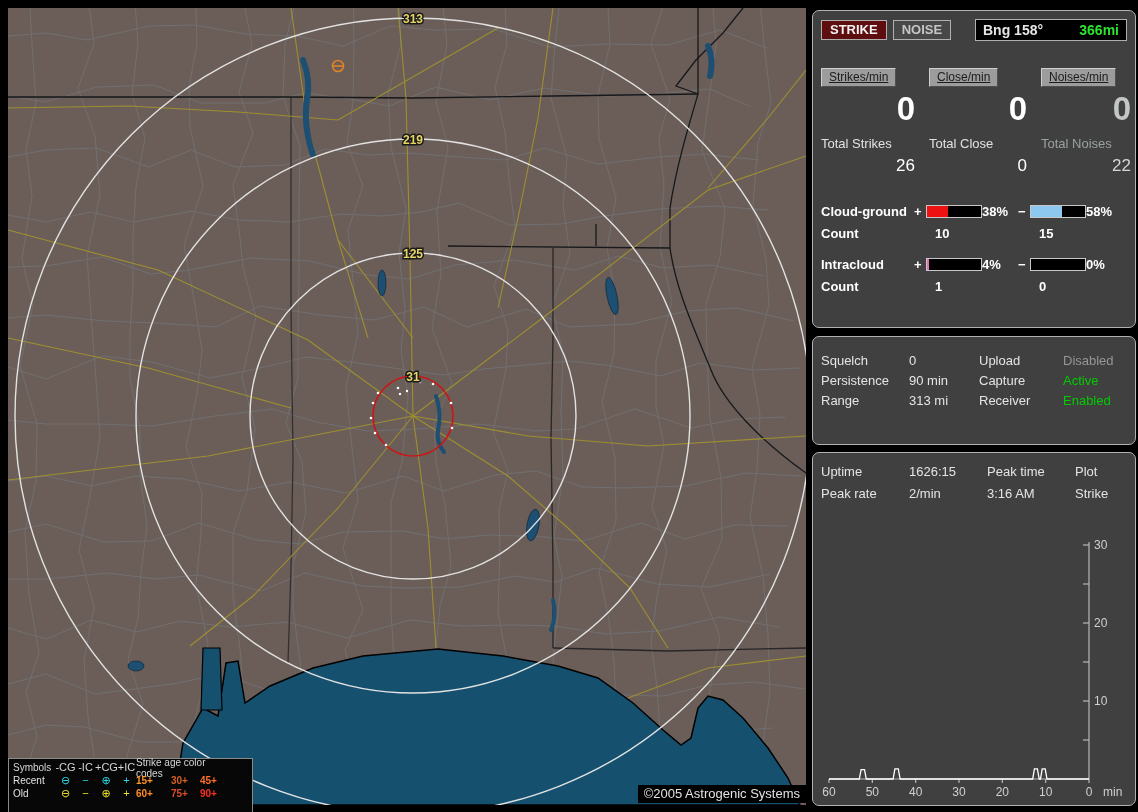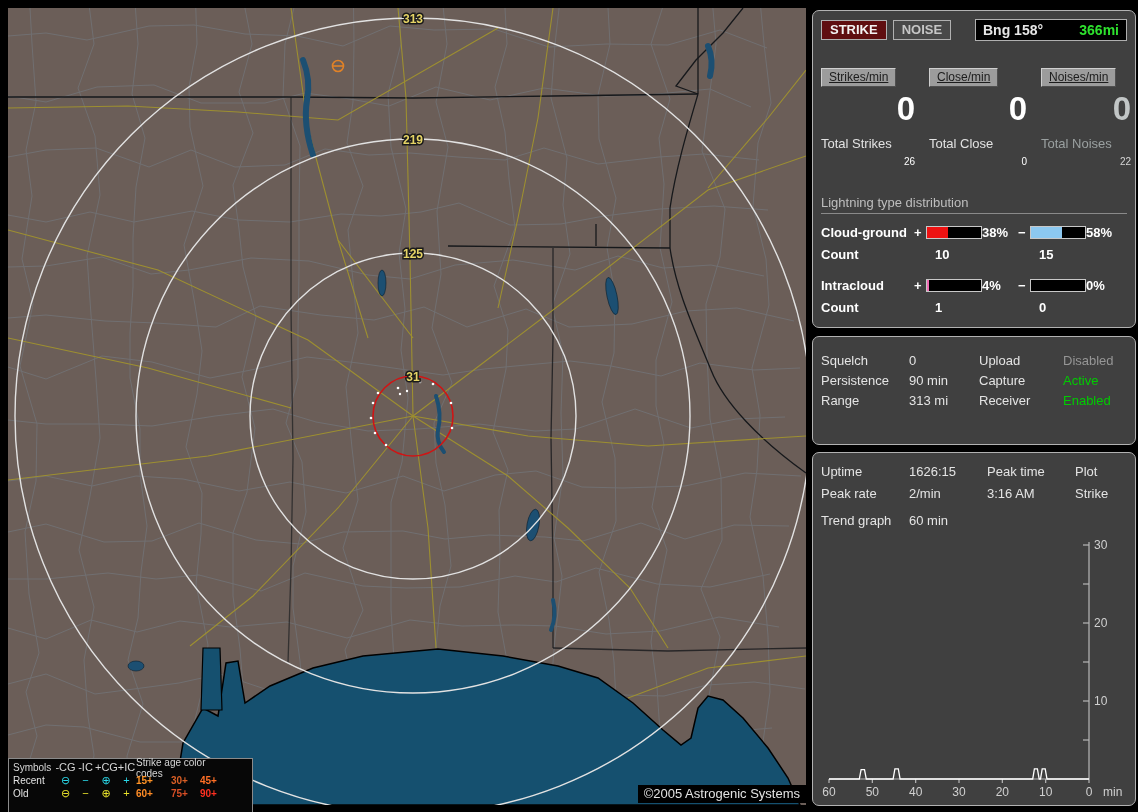--- a/index.html
+++ b/index.html
@@ -33,21 +33,21 @@
           display:flex;align-items:center;justify-content:space-between;padding:0 7px;
           font-size:14px;font-weight:bold;}
   .bng-val{color:#2ee22e;}
   .counters{display:grid;grid-template-columns:100px 104px 96px;column-gap:8px;margin-top:26px;}
   .badge{display:inline-block;background:#9c9c9c;color:#1c1c1c;font-size:12px;
          padding:1px 7px 2px 7px;border:1px solid #cfcfcf;border-right-color:#4f4f4f;
          border-bottom-color:#4f4f4f;text-decoration:underline;}
   .bigval{font-size:33px;font-weight:bold;text-align:right;line-height:1;margin-top:5px;
           padding-right:6px;color:#fff;}
   .totlabel{font-size:13px;margin-top:11px;color:#e2e2e2;}
-  .totval{font-size:10px;text-align:right;padding-right:6px;margin-top:5px;color:#fff;}
+  .totval{font-size:17px;text-align:right;padding-right:6px;margin-top:5px;color:#fff;}
   .col-noise .bigval{color:#c2c6c6;}
   .col-noise .totlabel{color:#9aa0a0;}
   .col-noise .totval{color:#d6d6d6;}
   .dist{margin-top:28px;}
   .dist-title{font-size:13px;color:#bebebe;padding-bottom:3px;border-bottom:1px solid #8a8a8a;}
   .dist-row{display:grid;grid-template-columns:93px 12px 56px 36px 12px 56px 38px;
             align-items:center;margin-top:11px;font-size:13px;font-weight:bold;color:#fff;}
   .bar{height:11px;border:1px solid #c8c8c8;background:#000;position:relative;}
   .bar > div{position:absolute;left:0;top:0;bottom:0;}
   .cnt-row{margin-top:7px;font-weight:bold;}
@@ -236,21 +236,20 @@
     </div>
     <div class="col-noise">
       <span class="badge">Noises/min</span>
       <div class="bigval">0</div>
       <div class="totlabel">Total Noises</div>
       <div class="totval">22</div>
     </div>
   </div>
 
   <div class="dist">
-    <div class="dist-title">Lightning type distribution</div>
 
     <div class="dist-row">
       <div>Cloud-ground</div>
       <div>+</div>
       <div class="bar">
         <div style="background-color: rgb(238, 18, 18); width: 38%;"></div>
       </div>
       <div>38%</div>
       <div>−</div>
       <div class="bar">
@@ -316,24 +315,20 @@
   <div class="stat-grid2">
     <div>Uptime</div>
     <div>1626:15</div>
     <div>Peak time</div>
     <div>Plot</div>
 
     <div>Peak rate</div>
     <div>2/min</div>
     <div>3:16 AM</div>
     <div>Strike</div>
-  </div>
-  <div class="trendrow">
-    <div>Trend graph</div>
-    <div>60 min</div>
   </div>
   <svg id="trend-svg" width="320" height="264" viewBox="0 0 320 264">
       <line x1="14" y1="240" x2="274" y2="240" stroke="#b8b8b8" stroke-width="1.2" fill="none"></line>
       <line x1="274" y1="240" x2="274" y2="3" stroke="#b8b8b8" stroke-width="1.2" fill="none"></line>
       <line x1="268" y1="201" x2="274" y2="201" stroke="#b8b8b8" stroke-width="1.2" fill="none"></line>
       <line x1="268" y1="123" x2="274" y2="123" stroke="#b8b8b8" stroke-width="1.2" fill="none"></line>
       <line x1="268" y1="45" x2="274" y2="45" stroke="#b8b8b8" stroke-width="1.2" fill="none"></line>
       <line x1="268" y1="162" x2="274" y2="162" stroke="#b8b8b8" stroke-width="1.2" fill="none"></line>
       <line x1="268" y1="84" x2="274" y2="84" stroke="#b8b8b8" stroke-width="1.2" fill="none"></line>
       <line x1="268" y1="6" x2="274" y2="6" stroke="#b8b8b8" stroke-width="1.2" fill="none"></line>

